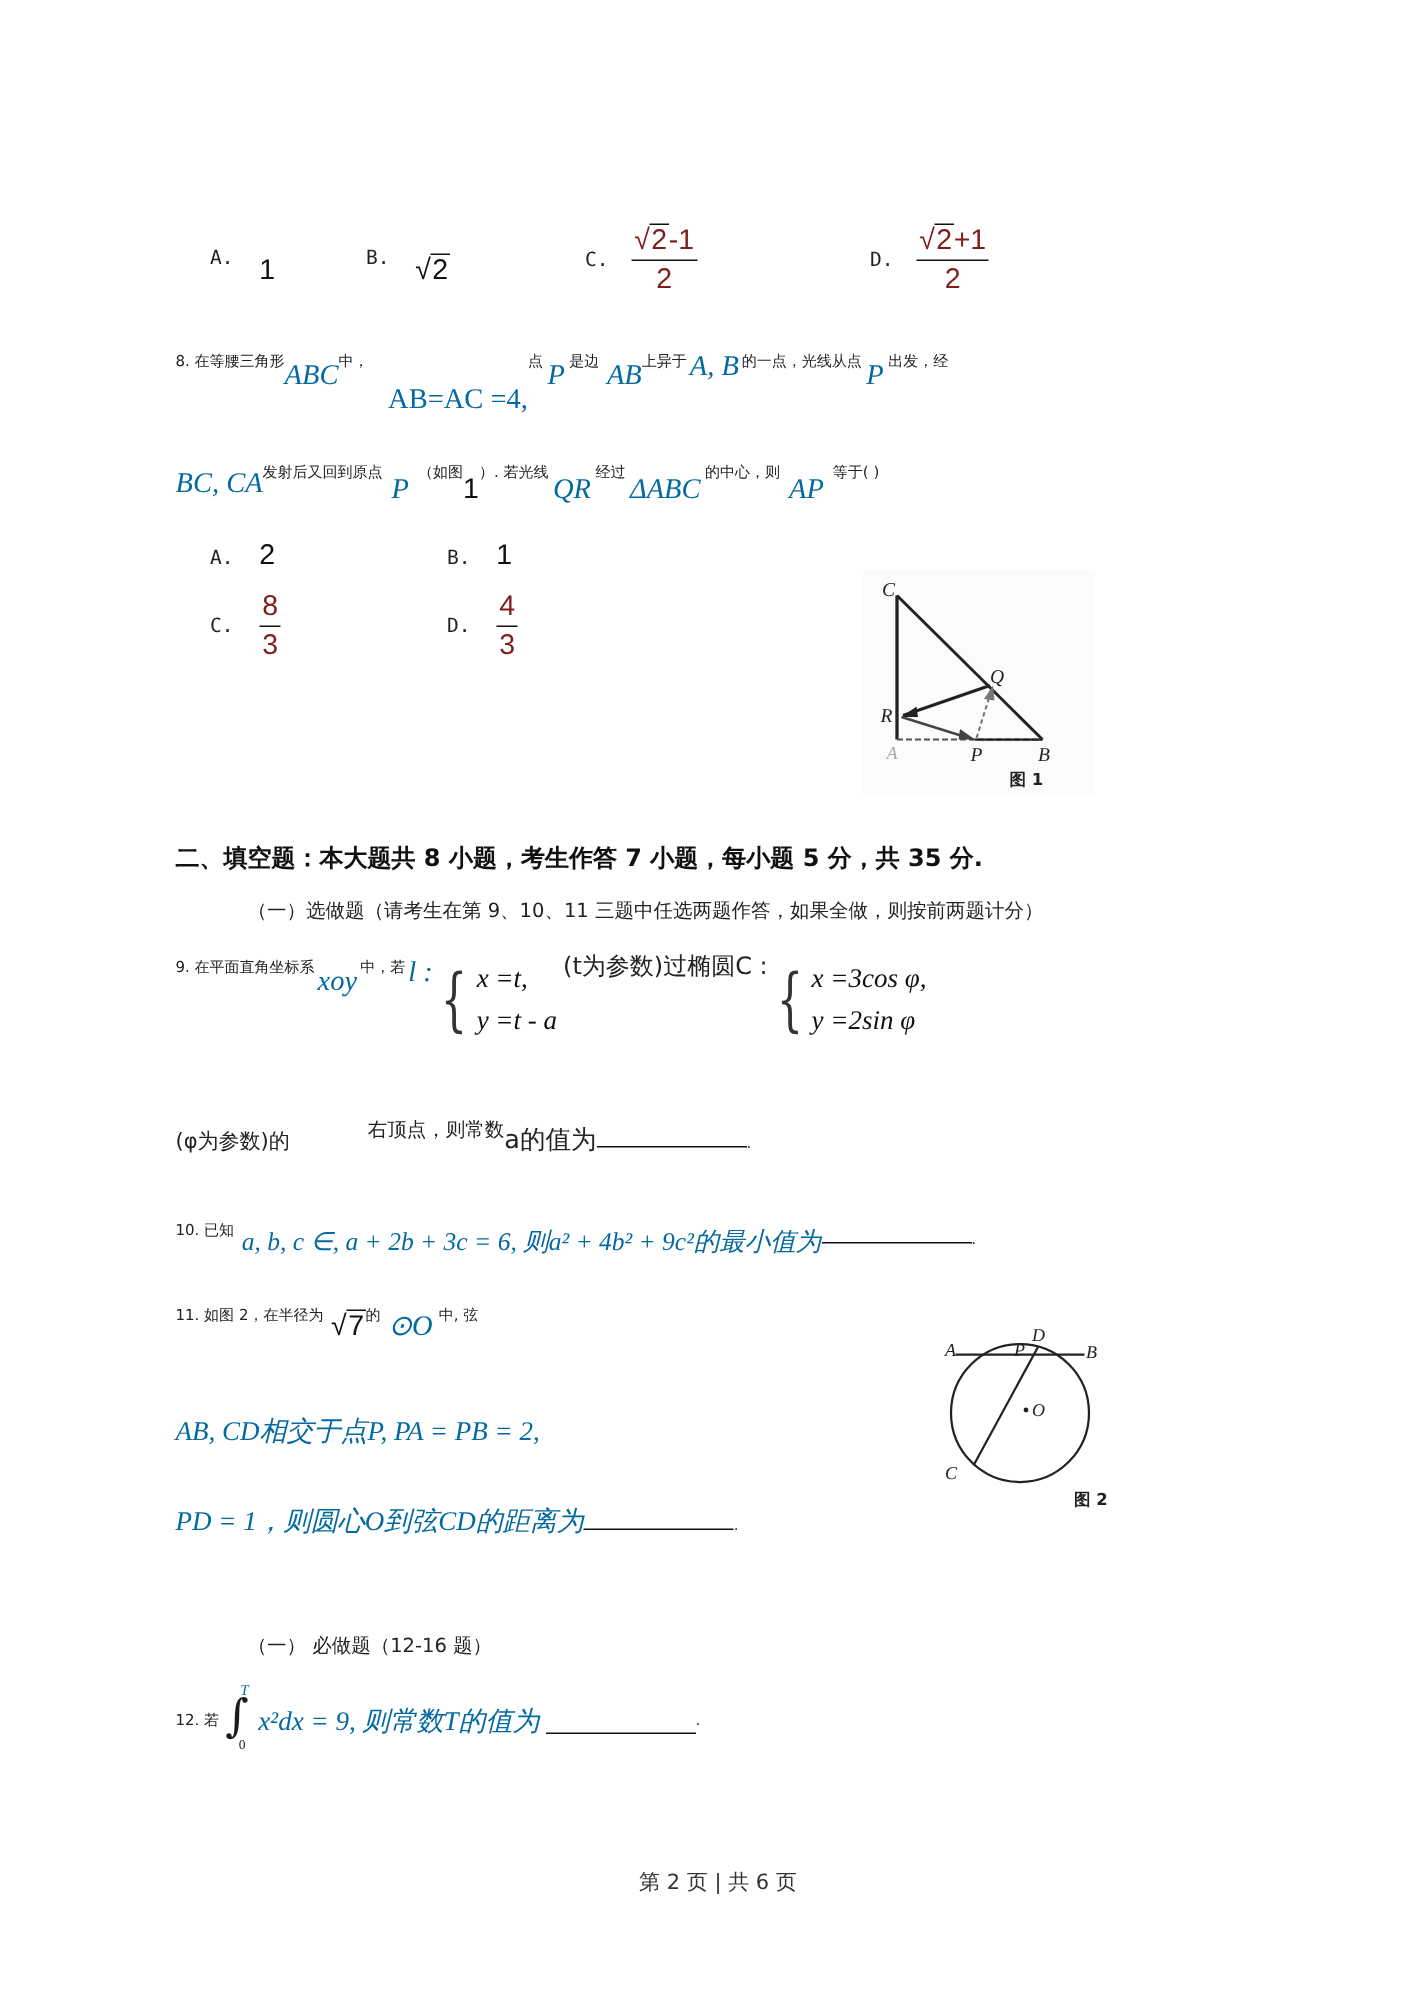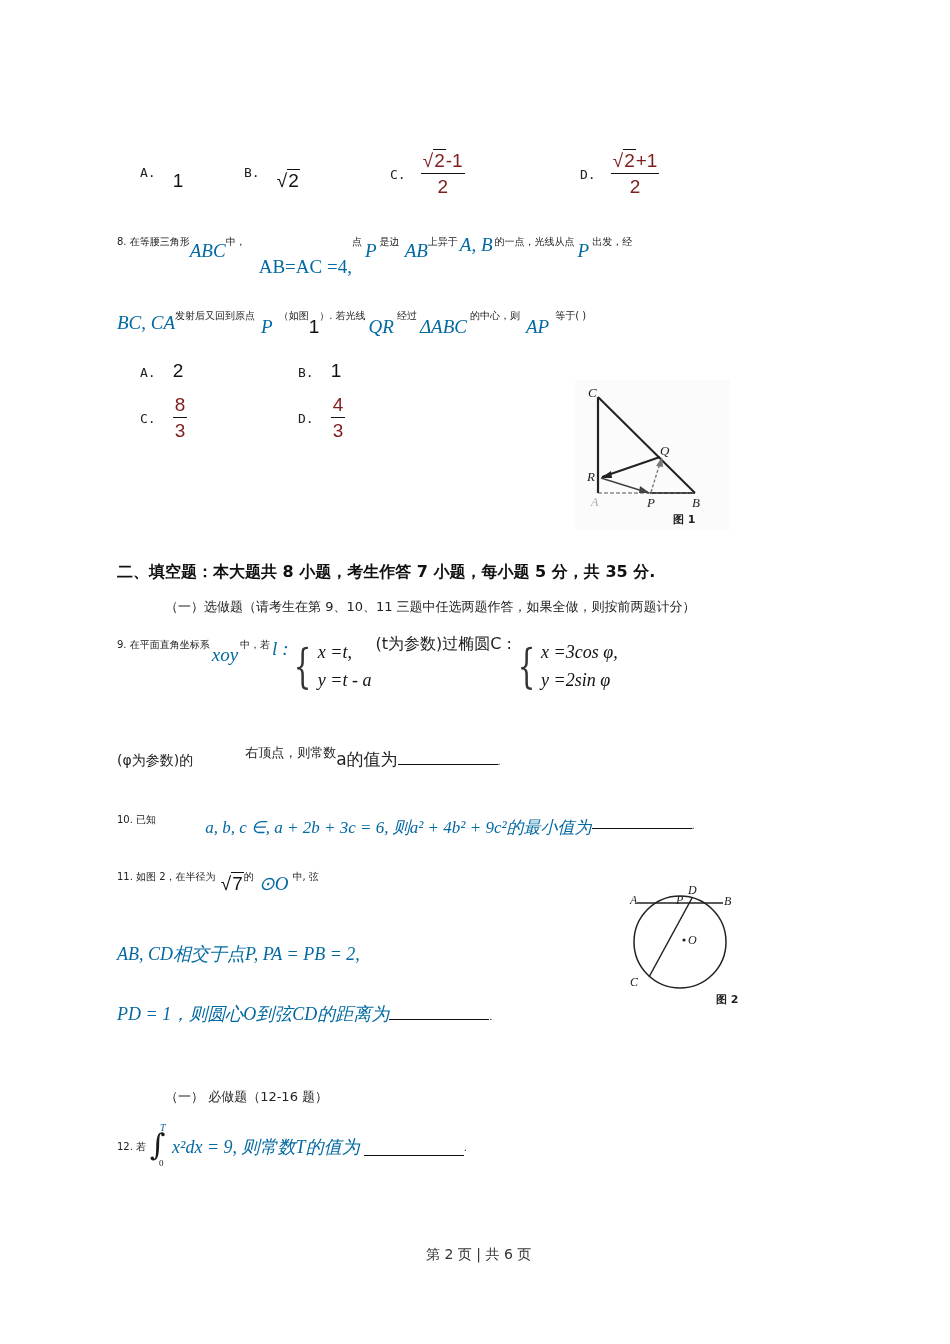--- a/index.html
+++ b/index.html
@@ -132,21 +132,21 @@
       <span>y =2sin φ</span>
     </span>
   </span>
 </div>
 <div class="abs" style="left:117px; top:748px;">
   <span class="cn" style="font-size:14px;">(φ为参数)的</span><span class="cn-sm" style="position:relative; top:-8px; margin-left:4px;">右顶点，则常数</span><span class="cn" style="font-size:17px;">a的值为</span><span class="blank" style="width:100px;"></span><span class="cn">.</span>
 </div>
 
 <div class="abs" style="left:117px; top:806px;">
   <span class="cn">10. 已知</span>
-  <span class="math" style="position:relative; top:10px; font-size:17px;margin-left:44px;">a, b, c ∈, a + 2b + 3c = 6, 则a² + 4b² + 9c²的最小值为</span><span class="blank" style="width:100px; position:relative; top:6px;"></span><span class="cn" style="position:relative; top:6px;">.</span>
+  <span class="math" style="position:relative; top:10px; font-size:17px;">a, b, c ∈, a + 2b + 3c = 6, 则a² + 4b² + 9c²的最小值为</span><span class="blank" style="width:100px; position:relative; top:6px;"></span><span class="cn" style="position:relative; top:6px;">.</span>
 </div>
 
 <div class="abs" style="left:117px; top:862px;">
   <span class="cn">11. 如图 2，在半径为</span>
   <span class="num" style="position:relative; top:10px;"><span>√</span><span class="sqrt"><span class="rad">7</span></span></span><span class="cn">的</span>
   <span class="math" style="position:relative; top:10px;">⊙O</span><span class="cn" style="margin-left:4px;">中, 弦</span>
 </div>
 <div class="abs math" style="left:117px; top:942px; font-size:18px;">AB, CD相交于点P, PA = PB = 2,</div>
 <div class="abs" style="left:117px; top:1002px;">
   <span class="math" style="font-size:18px;">PD = 1，则圆心O到弦CD的距离为</span><span class="blank" style="width:100px;"></span><span class="cn">.</span>

